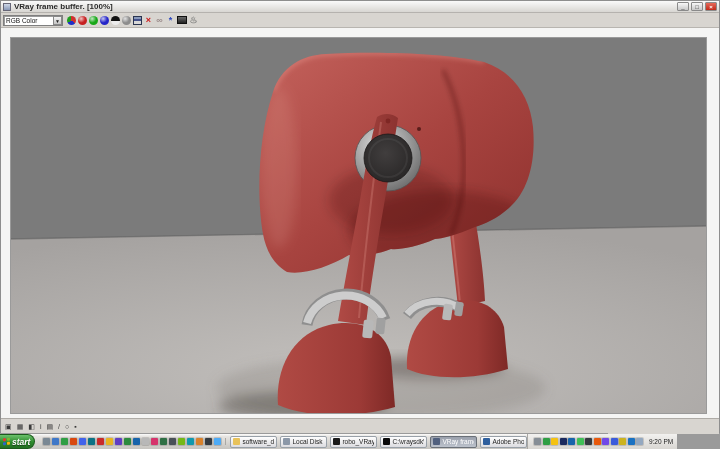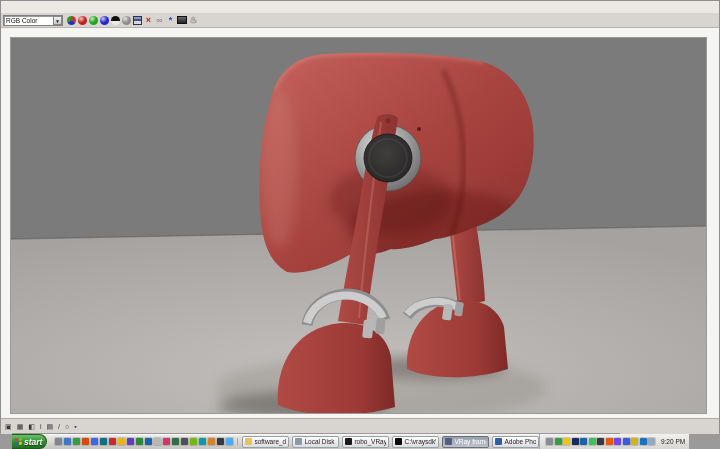--- a/index.html
+++ b/index.html
@@ -30,21 +30,21 @@
   .tb-btn.monitor{width:10px;height:8px;border:1px solid #101010;background:linear-gradient(#6a6a6a,#222);}
   .tb-btn.glyph{min-width:9px;text-align:center;font-size:9px;font-weight:bold;line-height:10px;}
 
   .content{position:absolute;left:0;top:27px;width:100%;height:390px;background:#f5f5f4;}
   .render-frame{position:absolute;left:9px;top:9px;width:697px;height:377px;border:1px solid #9a9a9a;background:#7b7b7b;}
 
   .vfb-statusbar{position:absolute;left:0;top:417px;width:100%;height:16px;background:#d8d5d0;border-top:1px solid #aeaba6;display:flex;align-items:center;gap:5px;padding:0 4px;}
   .sb-btn{font-size:7px;line-height:8px;color:#3a3a3a;}
 
   
-  .taskbar{position:absolute;left:12px;bottom:0;width:608px;height:16px;
+  .taskbar{position:absolute;left:0;bottom:0;width:608px;height:16px;
      background:linear-gradient(180deg,#fdfdfc 0%,#e7e5e2 15%,#d6d4d0 60%,#c6c4c0 100%);
      border-top:1px solid #9a9a9a;display:flex;align-items:center;}
   .start-button{width:42px;height:15px;margin:0;border-radius:0 8px 8px 0;
      background:linear-gradient(180deg,#6cc26c,#2e8b2e 55%,#247024);border:1px solid #1d5c1d;border-left:none;
      display:flex;align-items:center;gap:2px;padding:0 4px 0 3px;}
   .start-flag{display:grid;grid-template-columns:3px 3px;grid-template-rows:3px 3px;gap:1px;transform:skewY(-6deg);}
   .flag-cell{width:3px;height:3px;border-radius:1px;}
   .start-label{font-size:8.5px;font-style:italic;font-weight:bold;color:#fff;text-shadow:0 1px 1px rgba(0,0,0,.5);line-height:10px;}
   .quicklaunch{display:flex;align-items:center;gap:2px;margin-left:4px;padding:0 4px;border-right:1px solid #aaa8a4;}
   .mini-icon{width:7px;height:7px;border-radius:1px;box-shadow:0 0 0 1px rgba(0,0,0,.15);}
@@ -59,20 +59,29 @@
   .tray .mini-icon{width:7px;height:7px;}
   .clock{font-size:6.5px;color:#222;margin-left:4px;line-height:8px;white-space:nowrap;}
 </style>
 </head>
 <body>
 
 <div class="screen">
 
   <div class="vfb-window">
 
+    <div class="titlebar">
+      <span class="win-icon"></span>
+      <span class="title">VRay frame buffer. [100%]</span>
+      <span class="controls">
+        <span class="ctrl">_</span>
+        <span class="ctrl">□</span>
+        <span class="ctrl close">×</span>
+      </span>
+    </div>
 
     <div class="toolbar">
       <div class="dropdown">
         <span class="dd-value">RGB Color</span>
         <span class="dd-btn">▼</span>
       </div>
       <div class="tb-icons">
 
       <span class="tb-btn sphere tri"></span>
           <span class="tb-btn sphere" style="background-color: rgb(198, 32, 32);"></span>

